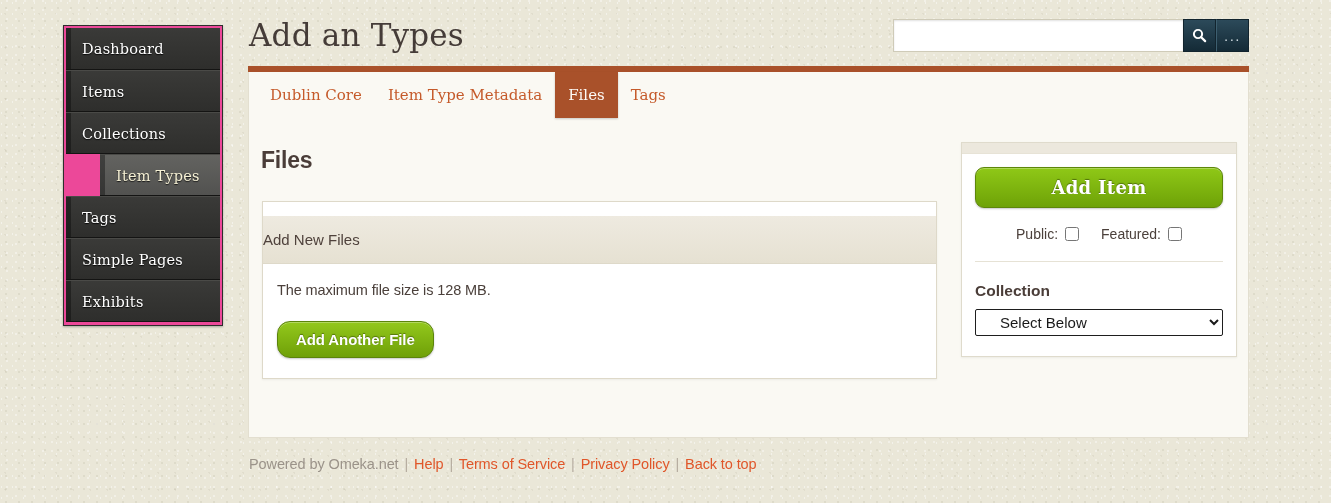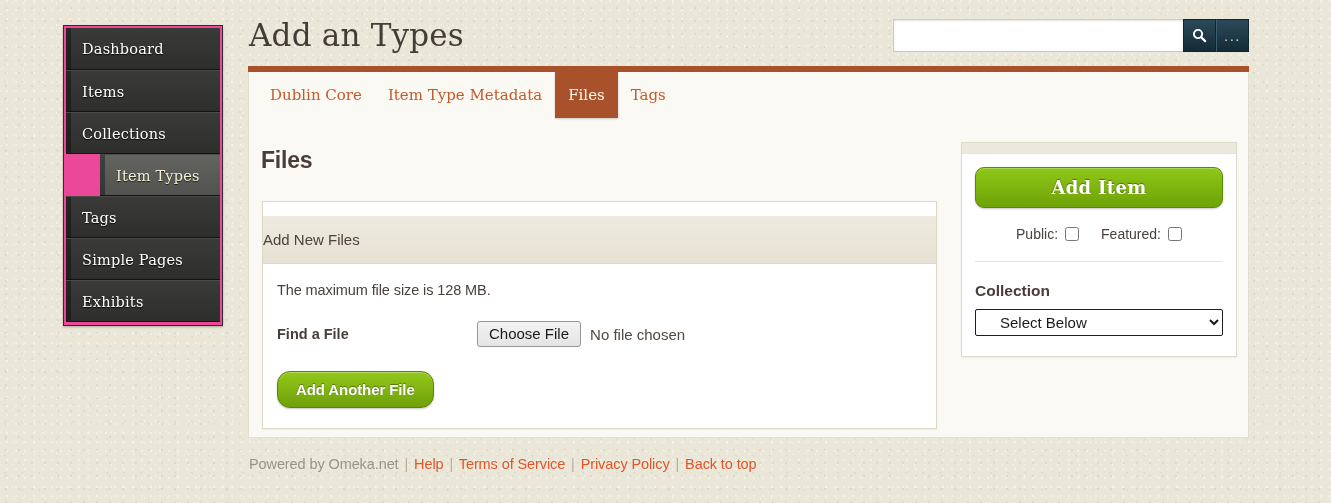--- a/index.html
+++ b/index.html
@@ -373,25 +373,20 @@
         </div>
     </div>
   </div>
 
   <h2 class="section-title">Files</h2>
 
   <section class="files-panel">
     <div class="files-panel-head">Add New Files</div>
     <div class="files-panel-body">
       <div class="maxsize">The maximum file size is 128 MB.</div>
-      <div class="file-row">
-        <label class="file-label">Find a File</label>
-        <button class="choose-file">Choose File</button>
-        <span class="no-file">No file chosen</span>
-      </div>
       <button class="btn-green">Add Another File</button>
     </div>
   </section>
 
   <aside class="side-panel">
     <div class="side-panel-body">
       <button class="btn-add-item">Add Item</button>
       <div class="flags">
         <label class="flag">
           <span>Public:</span>

